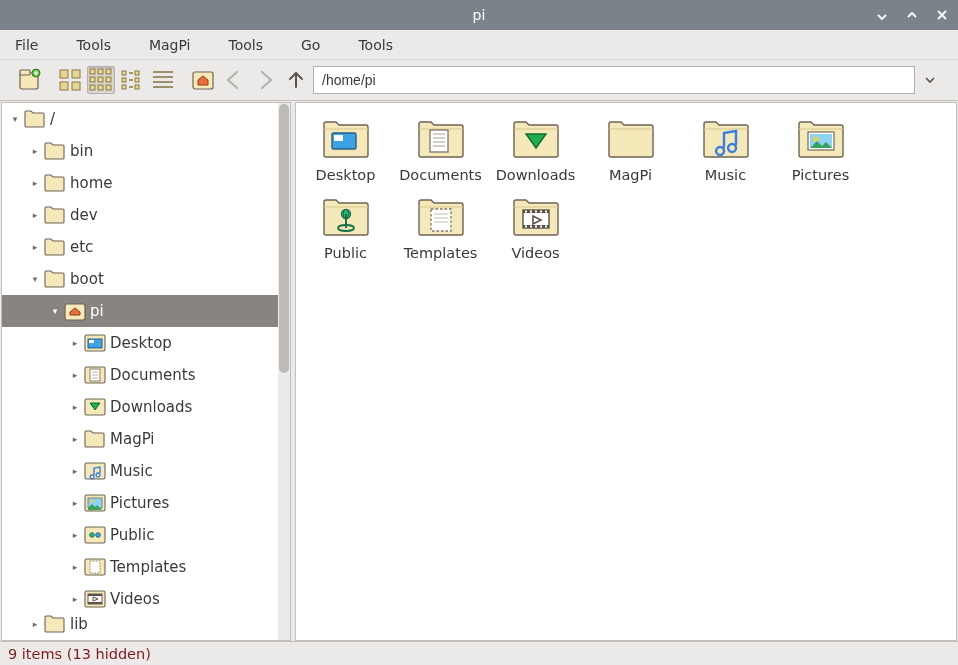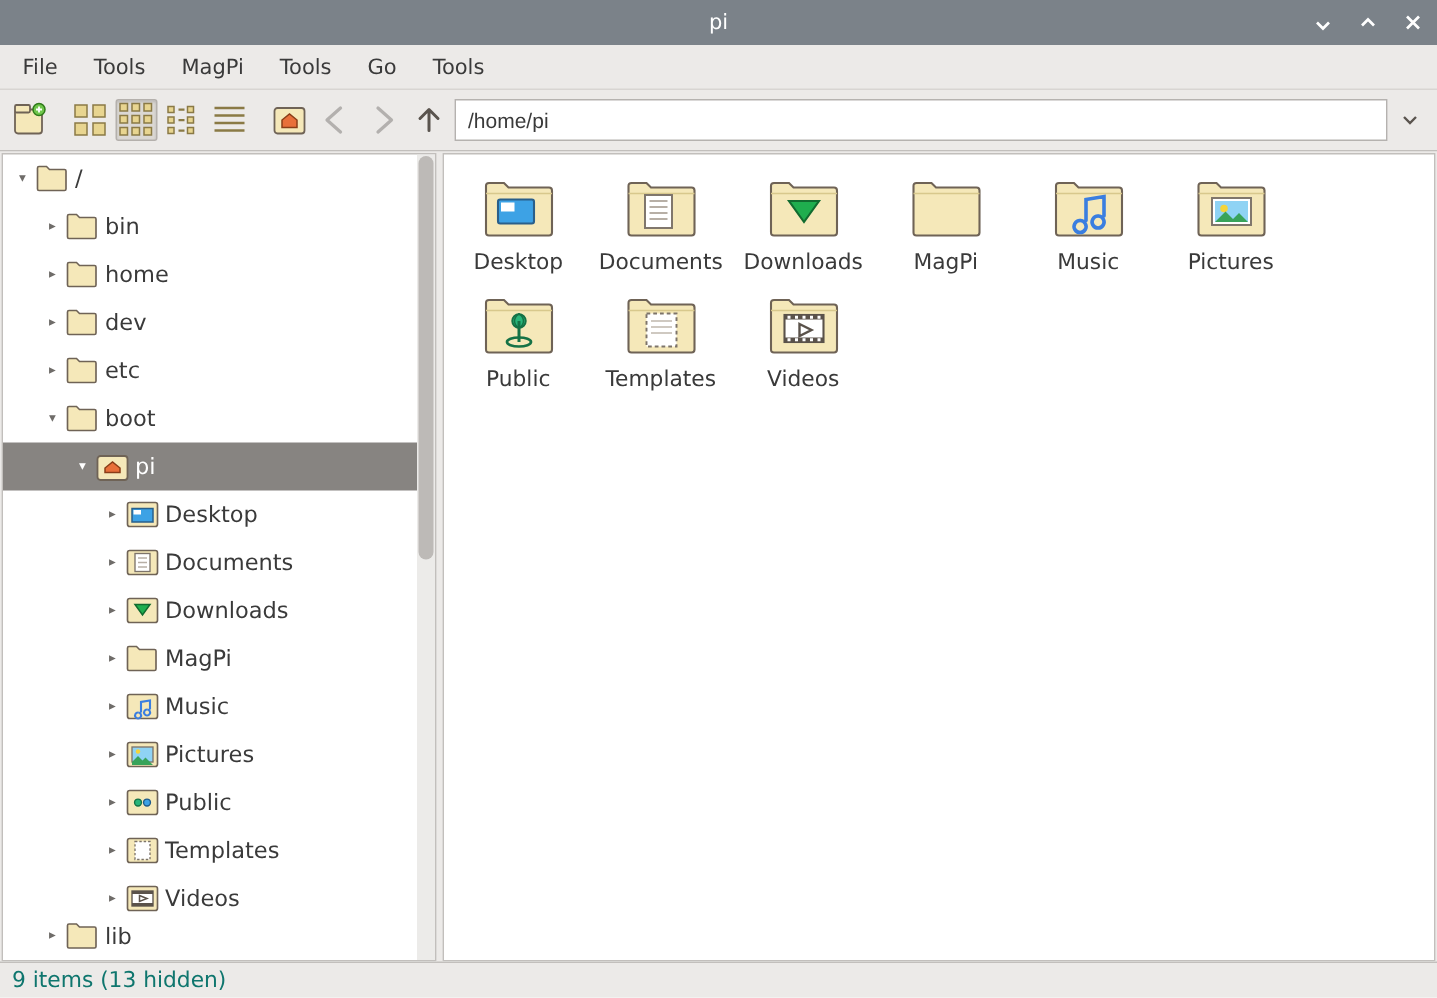--- a/index.html
+++ b/index.html
@@ -40,36 +40,36 @@
     color:#fff; cursor:pointer;
   }
 
   
   .menubar {
     height: 30px;
     background: #eceae8;
     display: flex;
     align-items: center;
     padding: 0 6px;
-    gap: 6px;
+    gap: 20px;
     border-bottom: 1px solid #d8d5d2;
   }
   .menu-item {
     padding: 4px 9px;
     cursor: pointer;
     color: #3a3a3a;
   }
 
   
   .toolbar {
     height: 41px;
     background: #eceae8;
     display: flex;
     align-items: center;
-    padding: 0 6px;
+    padding: 0 16px;
     border-bottom: 1px solid #c2bfbc;
     gap: 3px;
   }
   .tool-btn {
     width: 28px; height: 28px;
     display:flex; align-items:center; justify-content:center;
     border: 1px solid transparent;
     border-radius:2px;
     cursor:pointer;
   }
@@ -172,21 +172,21 @@
     font-size:14.5px; text-align:center; color:#3a3a3a;
   }
 
   
   .statusbar {
     height:24px;
     background:#eceae8;
     border-top:1px solid #c2bfbc;
     display:flex; align-items:center; justify-content:space-between;
     padding: 0 8px;
-    font-size:14.5px; color:#0f766e;
+    font-size:14.5px; color:#7f1d1d;
   }
 
   
   svg { display:block; }
 </style>
 </head>
 <body>
 
 <svg width="0" height="0" style="position:absolute">
   <defs>

